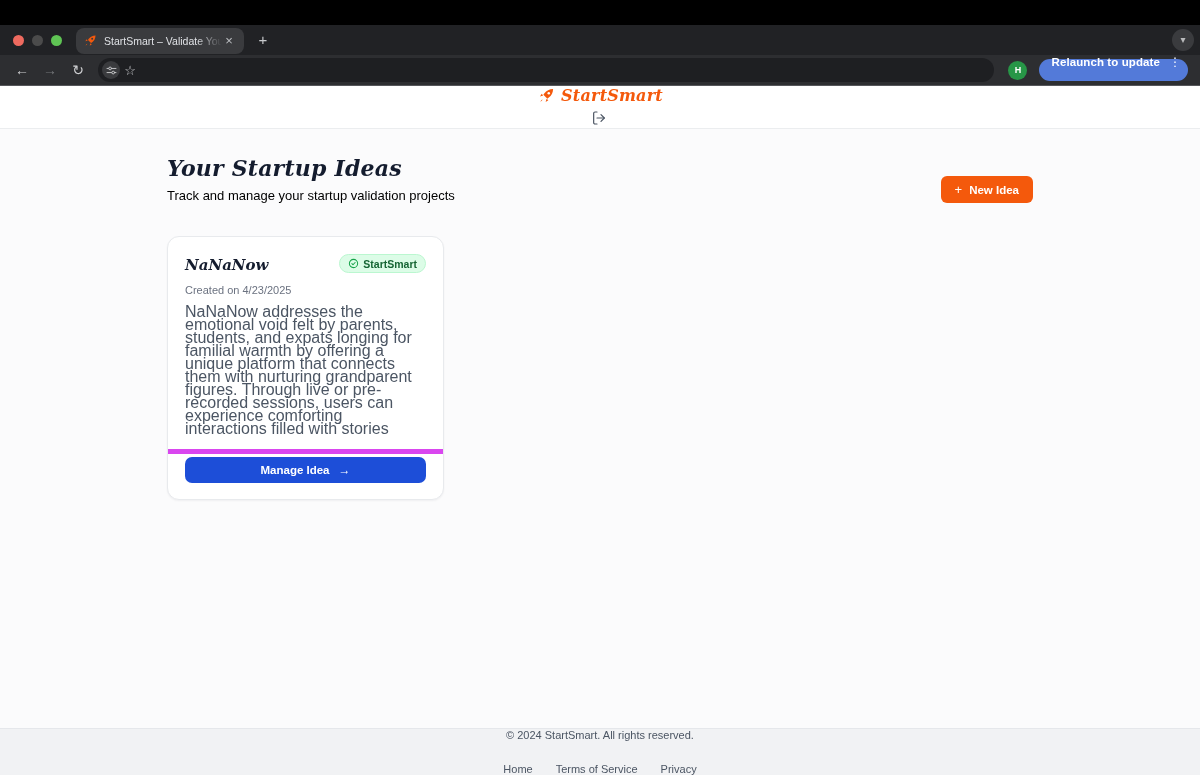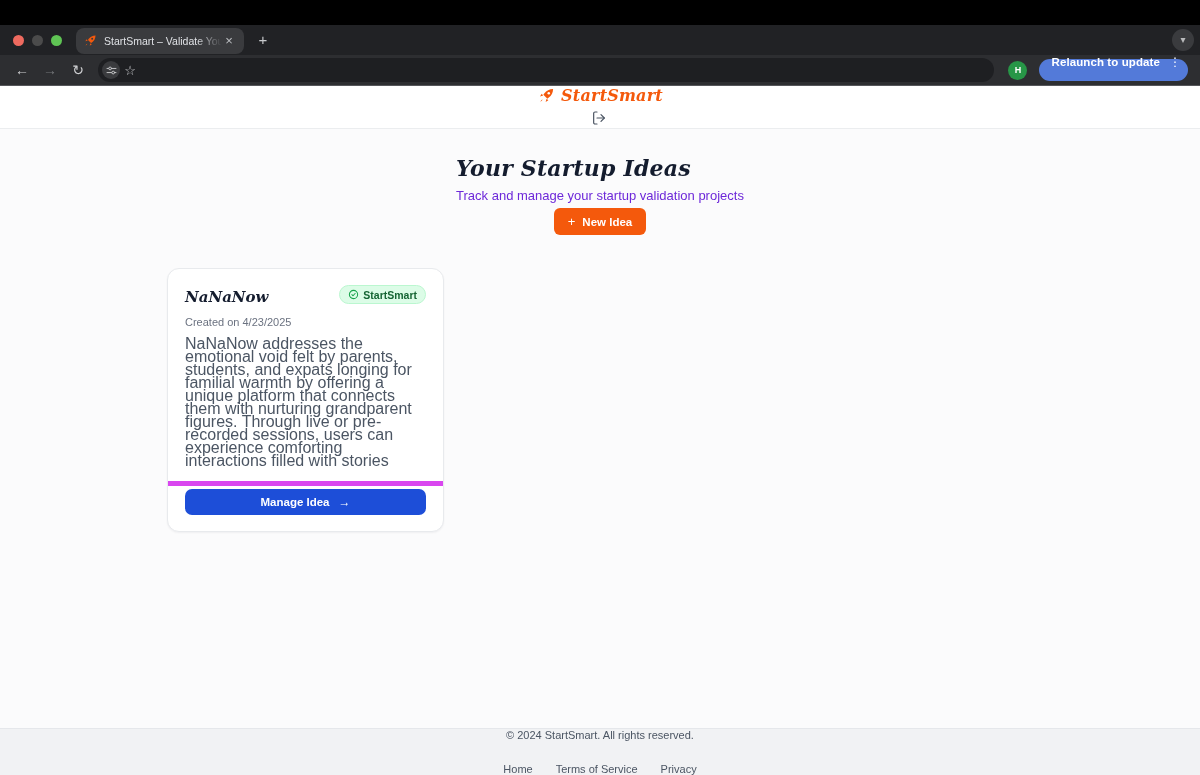--- a/index.html
+++ b/index.html
@@ -42,29 +42,29 @@
   .container { width: 866px; margin: 0 auto; }
   .site-header .container { height: 100%; display: flex; align-items: center; justify-content: space-between; flex-direction: column; }
   .logo { display: flex; align-items: center; gap: 6px; }
   .logo-icon { width: 18px; height: 18px; color: #f4590c; }
   .logo-icon svg { width: 18px; height: 18px; display: block; }
   .logo-text { font-family: "DejaVu Serif", serif; font-style: italic; font-weight: bold; font-size: 16px; color: #f4590c; letter-spacing: .2px; }
   .logout-btn { width: 18px; height: 18px; }
   .logout-btn svg { width: 16px; height: 16px; display: block; }
 
   .main { flex: 1; }
-  .page-head { display: flex; justify-content: space-between; align-items: center; margin-top: 26px; flex-direction: column; }
+  .page-head { display: flex; justify-content: space-between; align-items: flex-end; margin-top: 26px; }
   .page-title { font-family: "DejaVu Serif", serif; font-style: italic; font-weight: bold; font-size: 22px; color: #141c2e; letter-spacing: .2px; }
-  .page-subtitle { font-size: 13px; color: #6d28d9; margin-top: 7px; }
+  .page-subtitle { font-size: 13px; color: #000000; margin-top: 7px; }
   .new-idea-btn { background: #f4590c; color: #fff; border: none; border-radius: 6px; height: 27px; padding: 0 14px; font-family: "Liberation Sans", sans-serif; font-size: 11.5px; font-weight: bold; display: flex; align-items: center; gap: 7px; margin-top: 5px; cursor: pointer; }
   .new-idea-plus { font-size: 13px; font-weight: normal; }
 
   .idea-card { width: 277px; margin-top: 33px; background: #fff; border: 1px solid #e8eaed; border-radius: 12px; box-shadow: 0 1px 2px rgba(16,24,40,.05); }
   .card-body { padding: 16px 17px 0; }
-  .card-top { display: flex; justify-content: space-between; align-items: flex-start; }
+  .card-top { display: flex; justify-content: space-between; align-items: center; }
   .card-title { font-family: "DejaVu Serif", serif; font-style: italic; font-weight: bold; font-size: 15px; color: #141c2e; padding-top: 3px; }
   .status-badge { background: #dcfce7; border: 1px solid #bbf7d0; color: #166534; border-radius: 10px; height: 19px; display: flex; align-items: center; gap: 4px; padding: 0 8px; font-size: 10.5px; font-weight: bold; flex: 0 0 auto; }
   .status-badge svg { width: 11px; height: 11px; display: block; }
   .card-created { font-size: 11px; color: #6b7280; margin-top: 10px; }
   .card-desc { font-size: 16px; line-height: 13px; color: #4b5563; margin-top: 9px; margin-bottom: 14px; }
   .card-footer { border-top: 5px solid #d946ef; padding: 3px 17px 16px; }
   .manage-btn { width: 100%; height: 26px; background: #1d4ed8; color: #fff; border: none; border-radius: 7px; font-family: "Liberation Sans", sans-serif; font-size: 11.5px; font-weight: bold; display: flex; align-items: center; justify-content: center; gap: 9px; cursor: pointer; }
   .manage-arrow { font-size: 12px; font-weight: normal; }
 
   .site-footer { height: 47px; background: #f1f2f4; border-top: 1px solid #e5e7eb; flex: 0 0 auto; }

